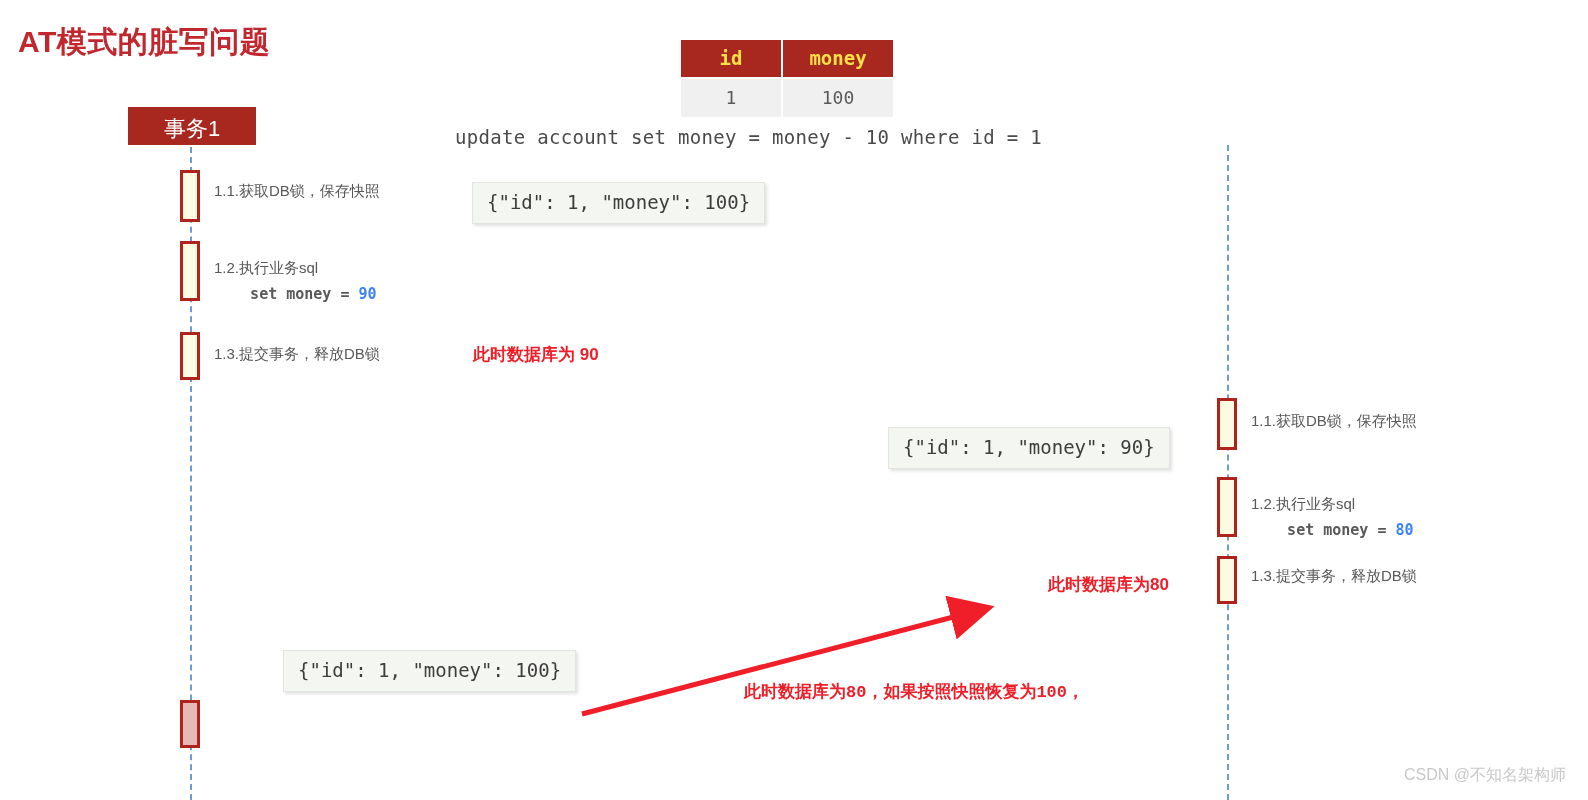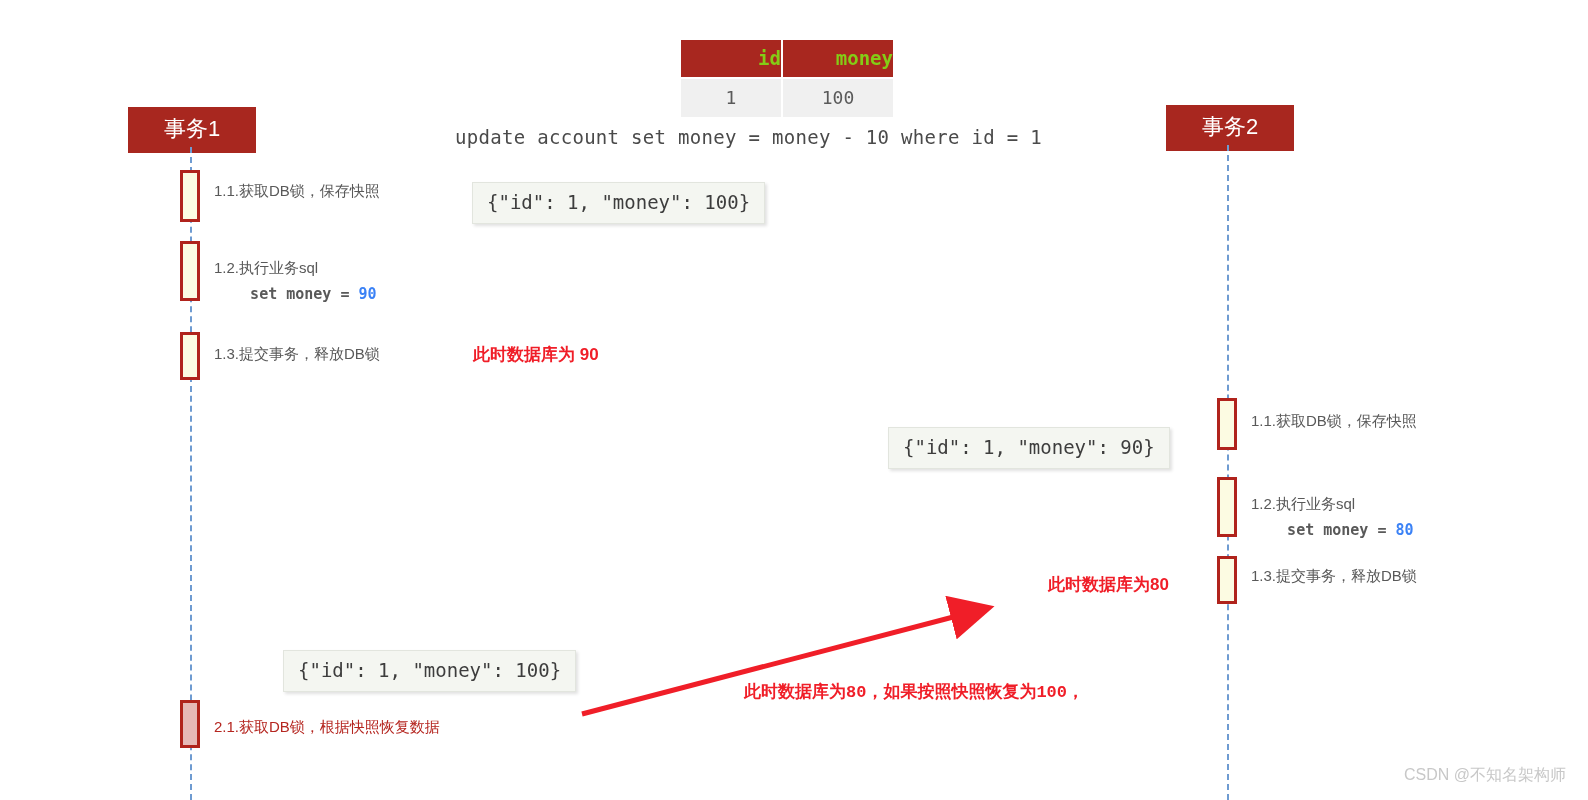--- a/index.html
+++ b/index.html
@@ -33,26 +33,26 @@
   
   .acct-table {
     position: absolute;
     left: 679px;
     top: 38px;
     border-collapse: collapse;
     font-family: "DejaVu Sans Mono", "Liberation Mono", monospace;
   }
   .acct-table th {
     background: #A8271F;
-    color: #84cc16;
+    color: #fde047;
     font-size: 19px;
     font-weight: bold;
     padding: 7px 0 8px 0;
     border: 2px solid #ffffff;
-    text-align: right;
+    text-align: center;
   }
   .acct-table th.col-id { width: 100px; }
   .acct-table th.col-money { width: 110px; }
   .acct-table td {
     background: #F0F0F0;
     color: #5a5a5a;
     font-size: 18px;
     padding: 8px 0 9px 0;
     border: 2px solid #ffffff;
     text-align: center;
@@ -70,21 +70,21 @@
     letter-spacing: 0.3px;
   }
 
   
   .actor-box {
     position: absolute;
     background: #A8271F;
     color: #ffffff;
     font-size: 22px;
     text-align: center;
-    padding: 7px 0 9px 0;
+    padding: 7px 0 1px 0;
     width: 128px;
     white-space: nowrap;
   }
   .actor-left  { left: 128px; top: 107px; }
   .actor-right { left: 1166px; top: 105px; }
 
   
   .lifeline {
     position: absolute;
     width: 0;
@@ -165,56 +165,55 @@
     color: #C8C8C8;
     font-size: 16px;
     white-space: nowrap;
   }
 </style>
 </head>
 <body>
 
 <div id="canvas">
 
+  <div class="page-title">AT模式的脏写问题</div>
 
   <table class="acct-table">
     <thead>
       <tr>
         <th class="col-id">id</th>
         <th class="col-money">money</th>
       </tr>
     </thead>
     <tbody>
       <tr>
         <td>1</td>
         <td>100</td>
       </tr>
     </tbody>
   </table>
 
   <div class="sql-line">update account set money = money - 10 where id = 1</div>
 
   <div class="actor-box actor-left">事务1</div>
-  <div class="actor-box actor-right">事务2</div>
 
   <div class="lifeline lifeline-left"></div>
   <div class="lifeline lifeline-right"></div>
 
   <div class="activation" style="left:180px; top:170px; height:52px;"></div>
   <div class="step-text" style="left:214px; top:178px;">1.1.获取DB锁，保存快照</div>
 
   <div class="activation" style="left:180px; top:241px; height:60px;"></div>
   <div class="step-text" style="left:214px; top:255px;"><span>1.2.执行业务sql</span><br><span class="mono">    set money = </span><span class="mono num-hl">90</span></div>
 
   <div class="activation" style="left:180px; top:332px; height:48px;"></div>
   <div class="step-text" style="left:214px; top:341px;">1.3.提交事务，释放DB锁</div>
   <div class="annot-90" style="left:473px; top:343px;">此时数据库为 90</div>
 
   <div class="activation dirty" style="left:180px; top:700px; height:48px;"></div>
-  <div class="step-text red-step" style="left:214px; top:714px;">2.1.获取DB锁，根据快照恢复数据</div>
 
   <div class="activation" style="left:1217px; top:398px; height:52px;"></div>
   <div class="step-text" style="left:1251px; top:408px;">1.1.获取DB锁，保存快照</div>
 
   <div class="activation" style="left:1217px; top:477px; height:60px;"></div>
   <div class="step-text" style="left:1251px; top:491px;"><span>1.2.执行业务sql</span><br><span class="mono">    set money = </span><span class="mono num-hl">80</span></div>
 
   <div class="activation" style="left:1217px; top:556px; height:48px;"></div>
   <div class="step-text" style="left:1251px; top:563px;">1.3.提交事务，释放DB锁</div>
 

